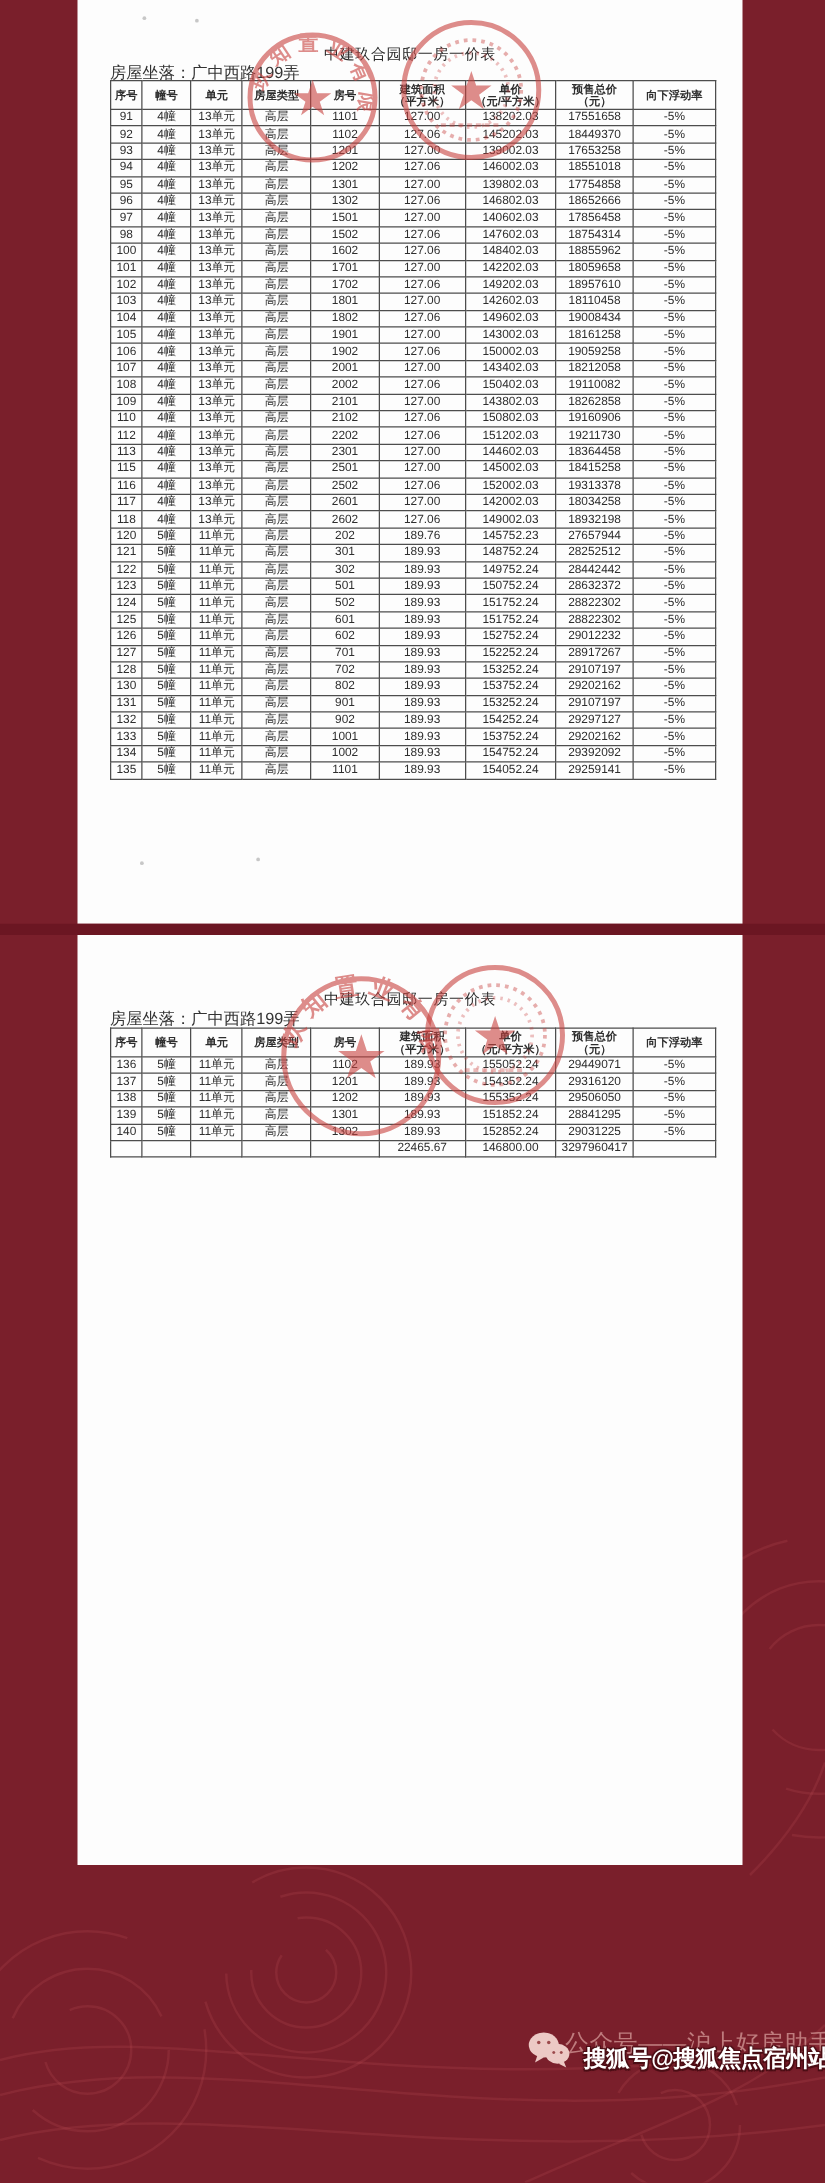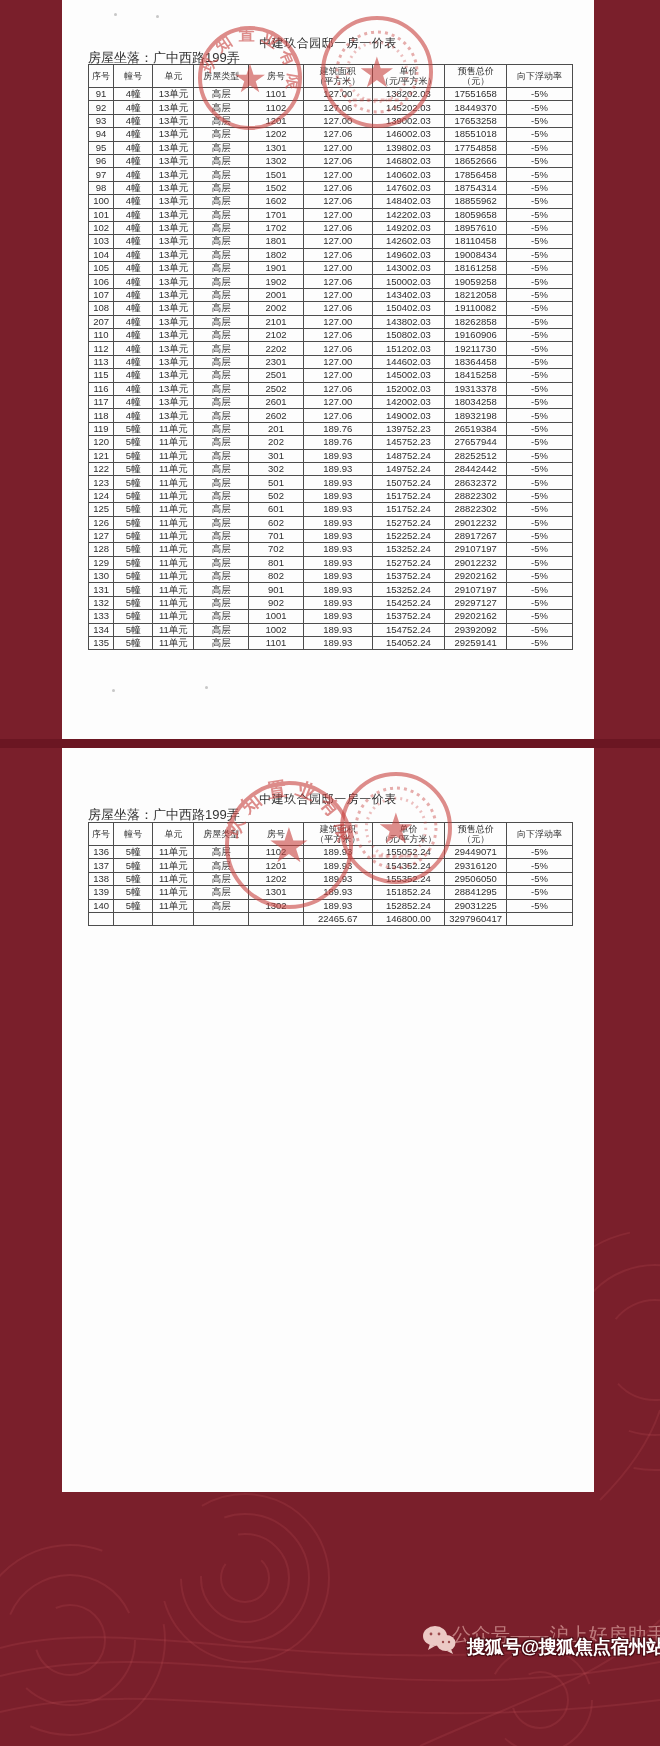--- a/index.html
+++ b/index.html
@@ -30,21 +30,21 @@
   .price-table{
     position:absolute;left:26px;width:485px;border-collapse:collapse;table-layout:fixed;
   }
   .page1 .price-table{top:64px;}
   .page2 .price-table{top:74px;}
   .price-table th,.price-table td{
     border:1px solid #4d4d4d;padding:0;text-align:center;vertical-align:middle;
     color:#2e2e2e;overflow:hidden;
   }
   .price-table th{
-    font-size:9px;line-height:10px;font-weight:normal;height:22px;white-space:pre-line;
+    font-size:9px;line-height:10px;font-weight:bold;height:22px;white-space:pre-line;
   }
   .price-table td{
     font-size:9.5px;height:12.4px;line-height:12px;
   }
   .speck{position:absolute;width:3px;height:3px;border-radius:50%;background:#9a9a9a;opacity:.55;}
   .stamp{position:absolute;z-index:3;pointer-events:none;}
   .footer{position:absolute;left:0;top:1612px;width:660px;height:56px;z-index:4;}
   .wechat-icon{position:absolute;left:421px;top:12px;}
   .footer-faint{
     position:absolute;left:452px;top:10px;font-size:19px;letter-spacing:0.5px;
@@ -298,21 +298,21 @@
             <td>4幢</td>
             <td>13单元</td>
             <td>高层</td>
             <td>2002</td>
             <td>127.06</td>
             <td>150402.03</td>
             <td>19110082</td>
             <td>-5%</td>
           </tr>
           <tr>
-            <td>207</td>
+            <td>109</td>
             <td>4幢</td>
             <td>13单元</td>
             <td>高层</td>
             <td>2101</td>
             <td>127.00</td>
             <td>143802.03</td>
             <td>18262858</td>
             <td>-5%</td>
           </tr>
           <tr>
@@ -383,31 +383,20 @@
           </tr>
           <tr>
             <td>118</td>
             <td>4幢</td>
             <td>13单元</td>
             <td>高层</td>
             <td>2602</td>
             <td>127.06</td>
             <td>149002.03</td>
             <td>18932198</td>
-            <td>-5%</td>
-          </tr>
-          <tr>
-            <td>119</td>
-            <td>5幢</td>
-            <td>11单元</td>
-            <td>高层</td>
-            <td>201</td>
-            <td>189.76</td>
-            <td>139752.23</td>
-            <td>26519384</td>
             <td>-5%</td>
           </tr>
           <tr>
             <td>120</td>
             <td>5幢</td>
             <td>11单元</td>
             <td>高层</td>
             <td>202</td>
             <td>189.76</td>
             <td>145752.23</td>
@@ -493,31 +482,20 @@
           </tr>
           <tr>
             <td>128</td>
             <td>5幢</td>
             <td>11单元</td>
             <td>高层</td>
             <td>702</td>
             <td>189.93</td>
             <td>153252.24</td>
             <td>29107197</td>
-            <td>-5%</td>
-          </tr>
-          <tr>
-            <td>129</td>
-            <td>5幢</td>
-            <td>11单元</td>
-            <td>高层</td>
-            <td>801</td>
-            <td>189.93</td>
-            <td>152752.24</td>
-            <td>29012232</td>
             <td>-5%</td>
           </tr>
           <tr>
             <td>130</td>
             <td>5幢</td>
             <td>11单元</td>
             <td>高层</td>
             <td>802</td>
             <td>189.93</td>
             <td>153752.24</td>

